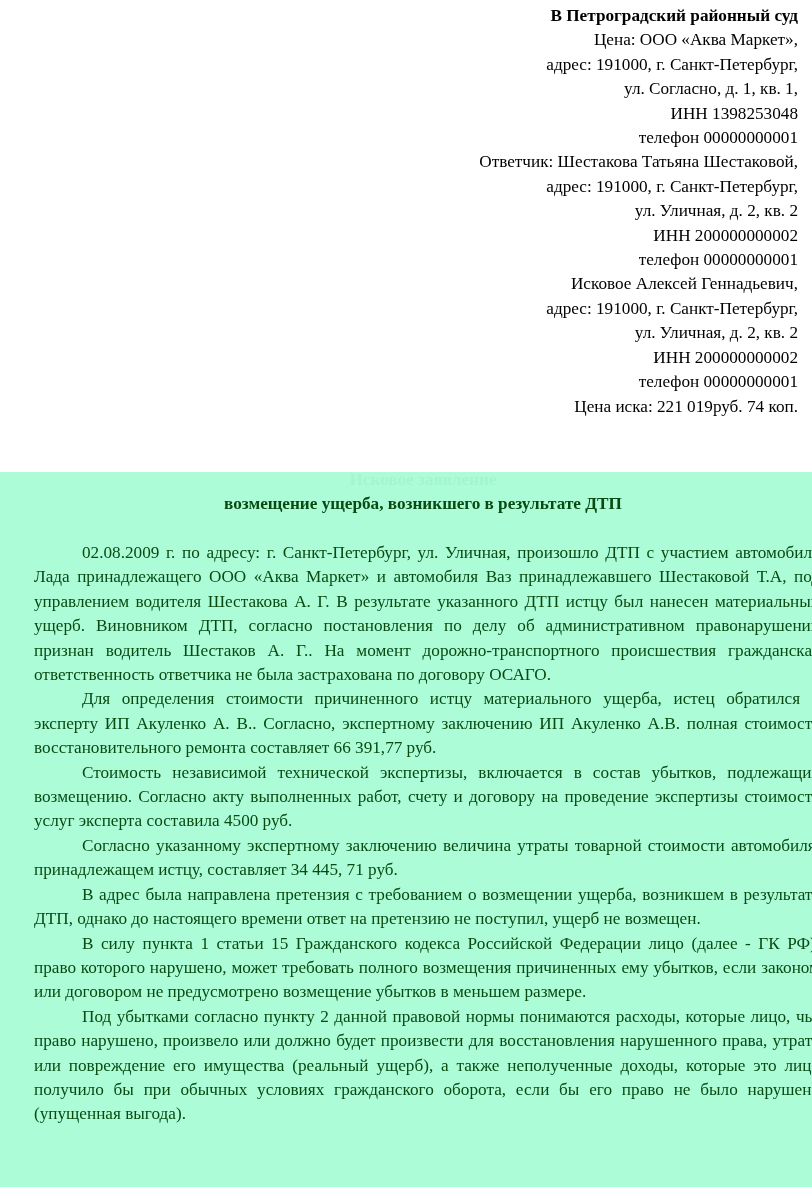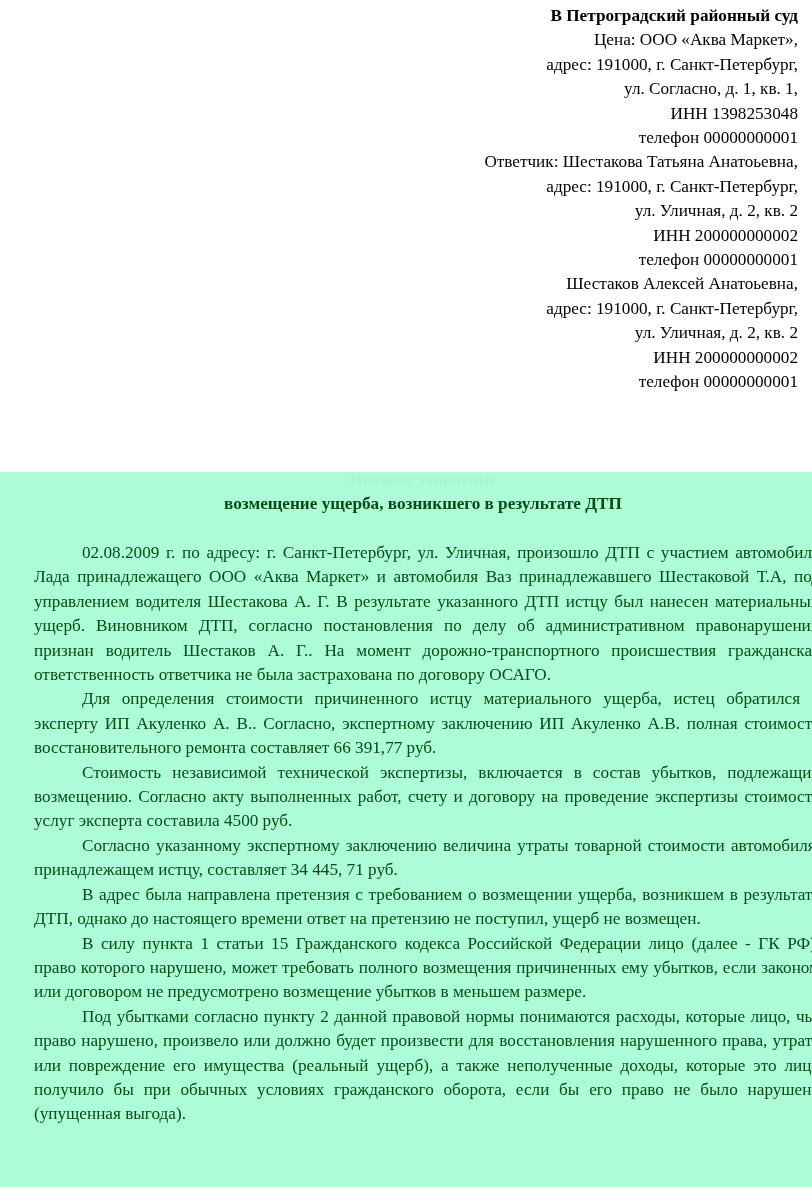--- a/index.html
+++ b/index.html
@@ -37,30 +37,31 @@
 
 <div class="clip">
 
   <div class="header">
     <div class="bold">В Петроградский районный суд</div>
     <div>Цена: ООО «Аква Маркет»,</div>
     <div>адрес: 191000, г. Санкт-Петербург,</div>
     <div>ул. Согласно, д. 1, кв. 1,</div>
     <div>ИНН 1398253048</div>
     <div>телефон 00000000001</div>
-    <div>Ответчик: Шестакова Татьяна Анатоьевна,</div>
+    <div>Ответчик: Шестакова Татьяна Шестаковой,</div>
     <div>адрес: 191000, г. Санкт-Петербург,</div>
     <div>ул. Уличная, д. 2, кв. 2</div>
     <div>ИНН 200000000002</div>
     <div>телефон 00000000001</div>
-    <div>Шестаков Алексей Анатоьевна,</div>
+    <div>Исковое Алексей Геннадьевич,</div>
     <div>адрес: 191000, г. Санкт-Петербург,</div>
     <div>ул. Уличная, д. 2, кв. 2</div>
     <div>ИНН 200000000002</div>
     <div>телефон 00000000001</div>
+    <div>Цена иска: 221 019руб. 74 коп.</div>
   </div>
 
   <div class="title-wrap">
     <div class="t1">Исковое заявление</div>
   </div>
 
   <div class="overlay"></div>
 
   <div class="title-wrap" style="top:492px;">
     <div class="t2">возмещение ущерба, возникшего в результате ДТП</div>

